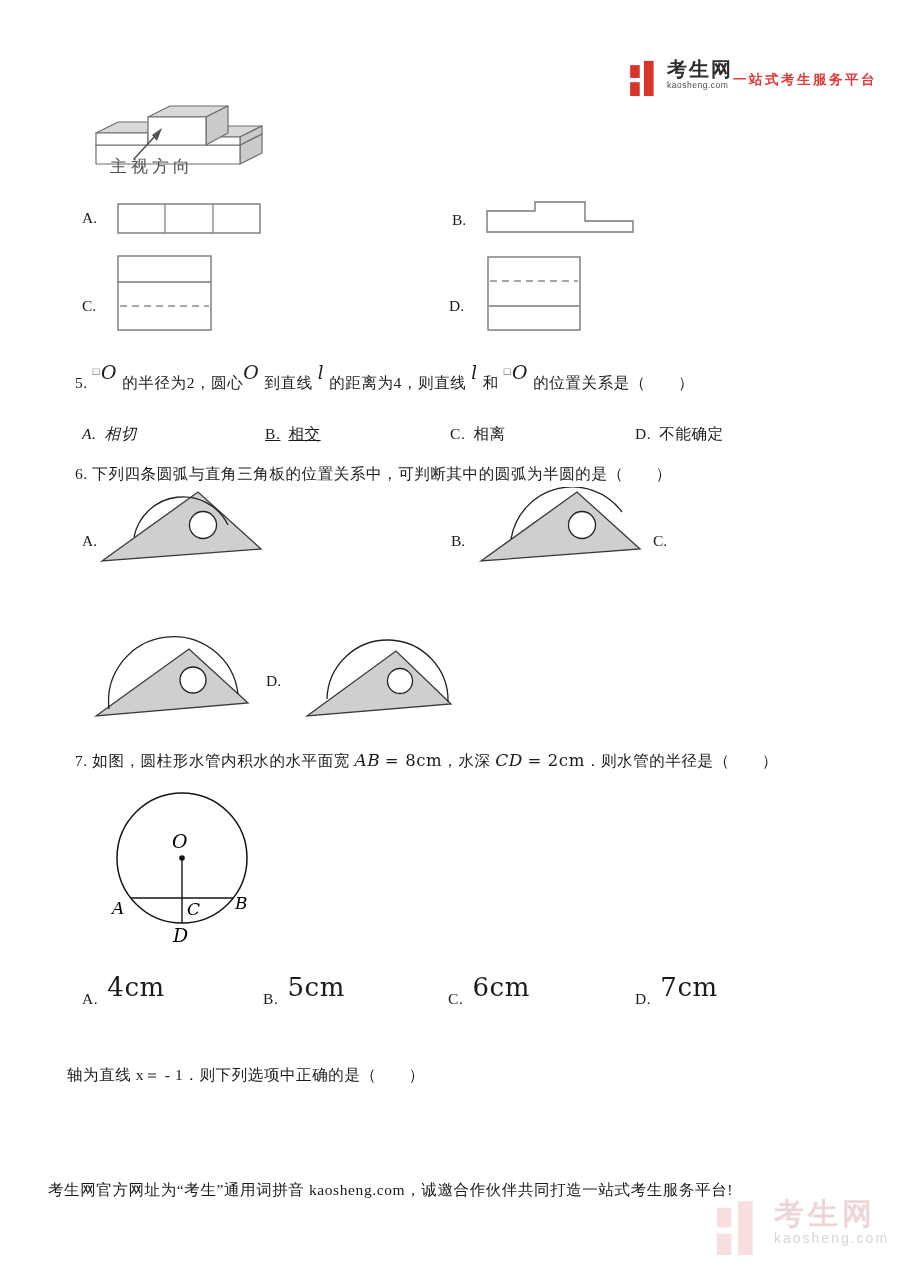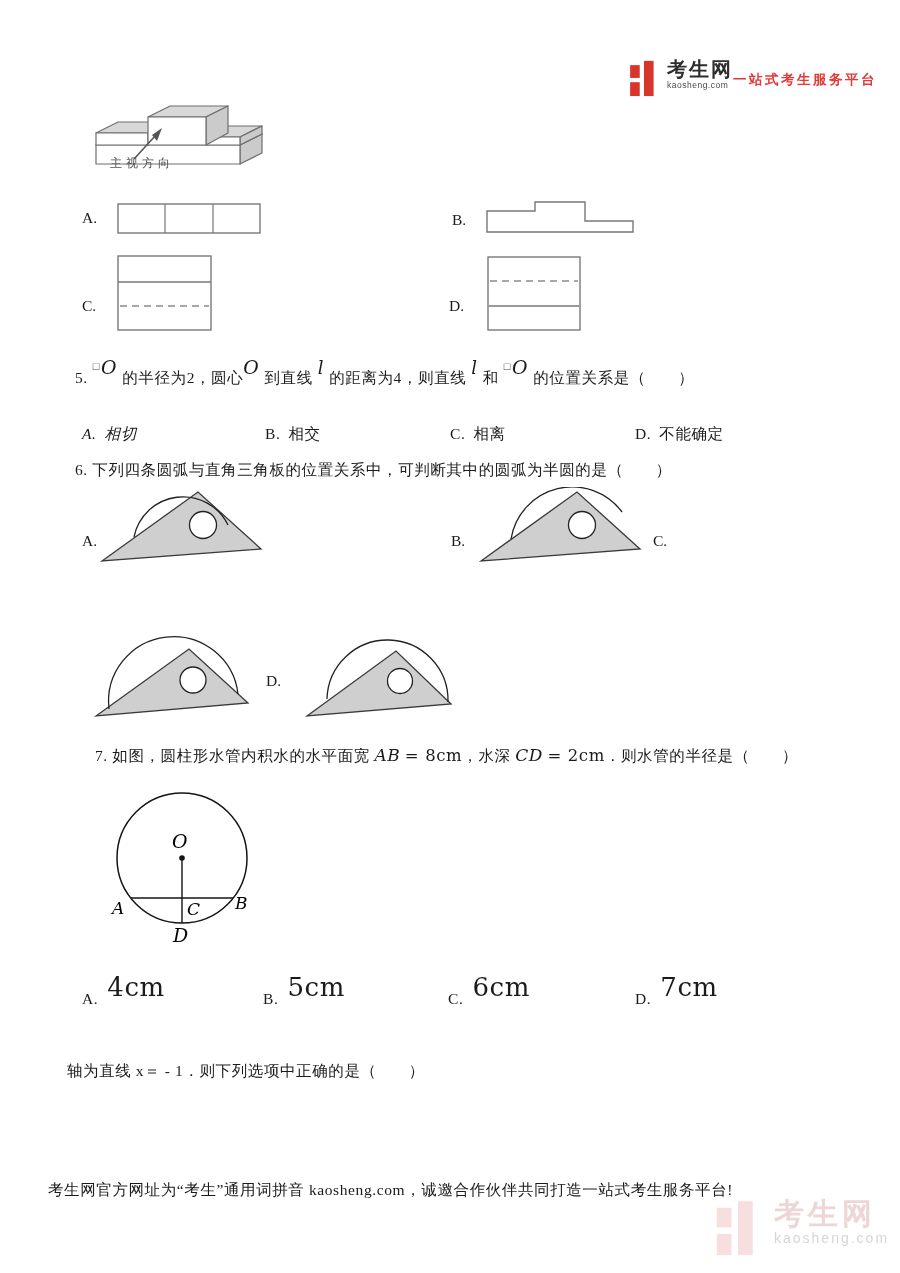--- a/index.html
+++ b/index.html
@@ -2,38 +2,38 @@
 <html><head>
 <meta charset="utf-8">
 <style>
   * { margin:0; padding:0; box-sizing:border-box; }
   html,body { background:#fff; }
   #page {
     position:relative; width:900px; height:1273px; background:#ffffff;
     font-family:"Liberation Serif","DejaVu Serif",serif; color:#1b1b1b; overflow:hidden;
   }
   .abs { position:absolute; }
-  .cn { font-size:15.5px; letter-spacing:0.6px; line-height:21px; }
+  .cn { font-size:15.5px; letter-spacing:0.6px; line-height:30px; }
   .optlab { font-size:15.5px; }
   
   .hdr { display:flex; align-items:flex-start; }
   .brandcol { margin-left:7px; }
   .brandname { font-family:"Liberation Sans","DejaVu Sans",sans-serif; font-size:20px; font-weight:bold; color:#2d2d2d; letter-spacing:2px; line-height:22px; }
   .branddom { font-family:"Liberation Sans","DejaVu Sans",sans-serif; font-size:8.5px; color:#4a4a4a; letter-spacing:0.5px; }
   .tagline { margin-top:13px; color:#e23a3a; font-size:13.5px; font-weight:bold; letter-spacing:2.5px; }
   
   .supbox { position:relative; top:-13px; font-size:11px; color:#444; margin:0 1px 0 5px; }
   .supO  { position:relative; top:-9px; font-size:19px; font-style:italic; margin-right:5px; font-family:"DejaVu Serif",serif; }
   .supl  { position:relative; top:-9px; font-size:18px; font-style:italic; margin:0 5px; font-family:"DejaVu Serif",serif; }
   .mi { font-style:italic; font-family:"DejaVu Serif",serif; font-size:17px; }
   .mval { font-family:"DejaVu Serif",serif; font-size:16.5px; }
   .optrow-item { font-size:15.5px; letter-spacing:0.6px; }
   .optrow-item .sp { margin-left:8px; }
   .cmval { font-family:"DejaVu Serif",serif; font-size:26px; position:relative; top:-8px; margin-left:9px; }
-  .viewdir { font-size:12px; color:#4f4f4f; letter-spacing:4px; }
+  .viewdir { font-size:17px; color:#4f4f4f; letter-spacing:4px; }
   sup.s2 { font-size:10px; vertical-align:super; }
   .footer { width:900px; font-size:15.5px; letter-spacing:0.6px; color:#1b1b1b;margin-left:48px; }
   
   .wm { display:flex; align-items:flex-start; opacity:0.95; }
   .wmcol { margin-left:10px; }
   .wmname { font-family:"Liberation Sans","DejaVu Sans",sans-serif; font-size:30px; font-weight:bold; color:rgba(214,160,160,0.45); letter-spacing:4px; line-height:32px; }
   .wmdom  { font-family:"Liberation Sans","DejaVu Sans",sans-serif; font-size:14px; color:rgba(170,170,170,0.5); letter-spacing:2px; }
   svg { display:block; }
 </style>
 </head>
@@ -106,21 +106,21 @@
     <line x1="1" y1="50" x2="93" y2="50" stroke="#9a9a9a" stroke-width="2"></line>
   </svg>
 
   <div class="abs cn" style="left:75px; top:366px; width:800px;">
     <span>5.</span><span class="supbox">□</span><span class="supO">O</span><span>的半径为2，圆心</span><span class="supO">O</span><span>到直线</span><span class="supl">l</span><span>的距离为4，则直线</span><span class="supl">l</span><span>和</span><span class="supbox">□</span><span class="supO">O</span><span>的位置关系是（　　）</span>
   </div>
 
   <div class="abs optrow-item" style="left:82px; top:424px;font-style:italic;">
     <span>A.</span><span class="sp">相切</span>
   </div>
-  <div class="abs optrow-item" style="left:265px; top:424px;">
+  <div class="abs optrow-item" style="left:265px; top:424px;text-decoration:underline;">
     <span>B.</span><span class="sp">相交</span>
   </div>
   <div class="abs optrow-item" style="left:450px; top:424px;">
     <span>C.</span><span class="sp">相离</span>
   </div>
   <div class="abs optrow-item" style="left:635px; top:424px;">
     <span>D.</span><span class="sp">不能确定</span>
   </div>
 
   <div class="abs cn" style="left:75px; top:459px; width:800px;">6. 下列四条圆弧与直角三角板的位置关系中，可判断其中的圆弧为半圆的是（　　）</div>
@@ -146,21 +146,21 @@
     <path d="M17,85 A55,55 0 0 1 146,70" fill="none" stroke="#222" stroke-width="1.3"></path>
   </svg>
 
   <div class="abs optlab" style="left:266px; top:672px;">D.</div>
   <svg class="abs" style="left:303px; top:628px;" width="152" height="96" viewBox="0 0 152 96">
     <polygon points="4,88 93,23 148,76" fill="#cfcfcf" stroke="#3a3a3a" stroke-width="1.3"></polygon>
     <circle cx="97" cy="53" r="12.5" fill="#fff" stroke="#222" stroke-width="1.3"></circle>
     <path d="M24,71 A48,48 0 0 1 145,74" fill="none" stroke="#222" stroke-width="1.3"></path>
   </svg>
 
-  <div class="abs cn" style="left:75px; top:745px; width:800px;margin-left:20px;">
+  <div class="abs cn" style="left:75px; top:745px; width:800px;">
     <span>7. 如图，圆柱形水管内积水的水平面宽</span>
     <span class="mi">AB</span>
     <span class="mval">= 8cm</span><span>，水深</span>
     <span class="mi">CD</span>
     <span class="mval">= 2cm</span><span>．则水管的半径是（　　）</span>
   </div>
 
   <svg class="abs" style="left:94px; top:785px;" width="172" height="172" viewBox="0 0 172 172">
     <circle cx="88" cy="73" r="65" fill="none" stroke="#141414" stroke-width="1.5"></circle>
     <circle cx="88" cy="73" r="2.8" fill="#141414"></circle>

